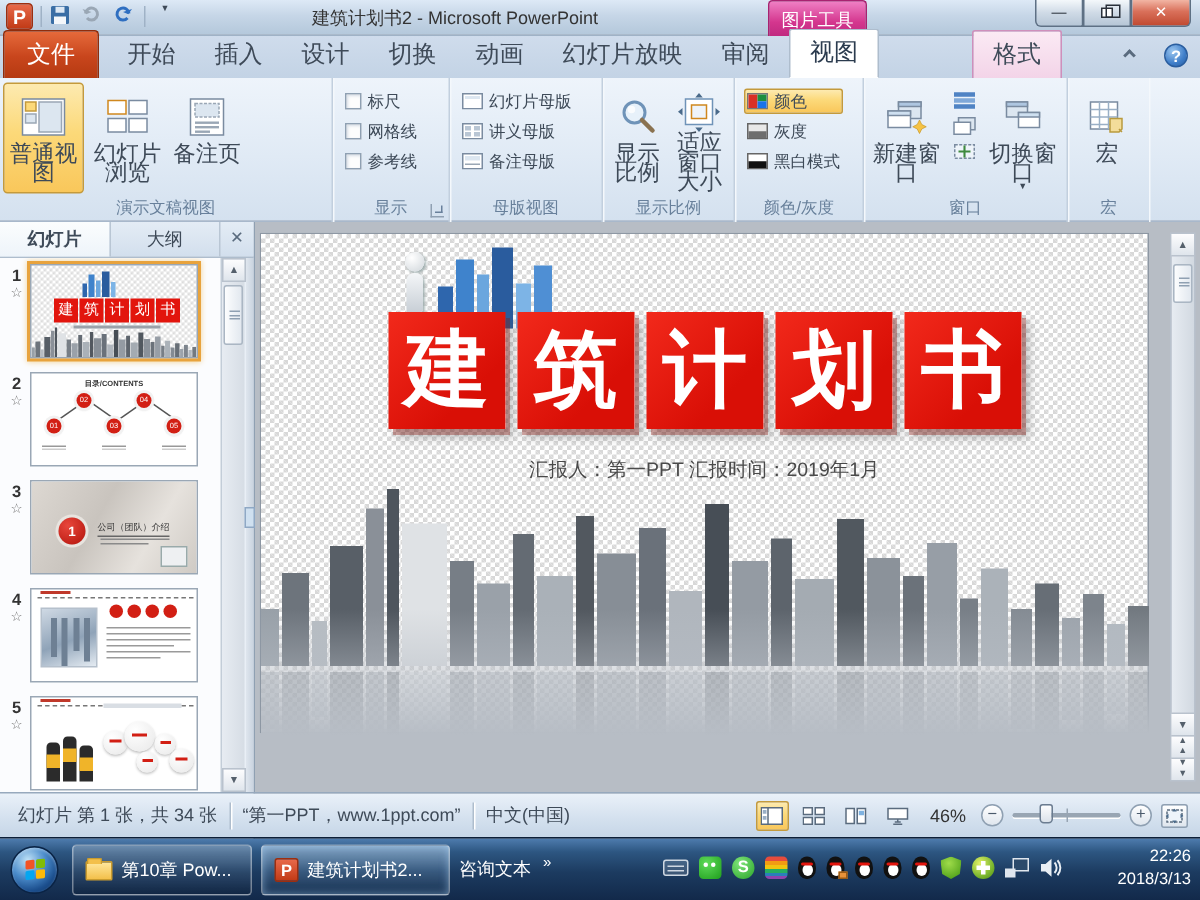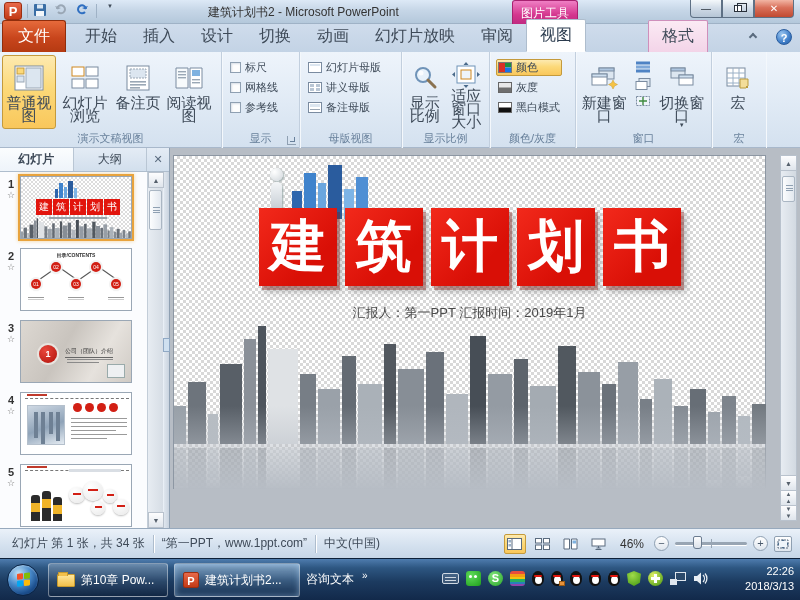--- a/index.html
+++ b/index.html
@@ -365,35 +365,20 @@
           <span class="ric">
             <svg width="26" height="26" viewBox="0 0 26 26">
                 <rect x="2" y="1" width="22" height="24" fill="#fff" stroke="#7a8ba0"></rect>
                 <rect x="5" y="4" width="16" height="9" fill="#dce6f0" stroke="#9aa7b5" stroke-dasharray="2,1"></rect>
                 <rect x="5" y="16" width="16" height="1.6" fill="#9aa7b5"></rect>
                 <rect x="5" y="19" width="16" height="1.6" fill="#9aa7b5"></rect>
                 <rect x="5" y="22" width="10" height="1.6" fill="#9aa7b5"></rect>
               </svg>
           </span>
           <span class="rlbl">备注页</span>
-        </div>
-        <div class="rbtn-lg">
-          <span class="ric">
-            <svg width="30" height="26" viewBox="0 0 30 26">
-                <path d="M2 3 h12 v20 h-12 z" fill="#f7fafc" stroke="#7a8ba0"></path>
-                <path d="M16 3 h12 v20 h-12 z" fill="#fff" stroke="#7a8ba0"></path>
-                <rect x="18" y="5" width="8" height="6" fill="#7fb2e0"></rect>
-                <rect x="4" y="6" width="8" height="1.4" fill="#9aa7b5"></rect>
-                <rect x="4" y="9" width="8" height="1.4" fill="#9aa7b5"></rect>
-                <rect x="4" y="12" width="8" height="1.4" fill="#9aa7b5"></rect>
-                <rect x="18" y="14" width="8" height="1.4" fill="#9aa7b5"></rect>
-                <rect x="18" y="17" width="8" height="1.4" fill="#9aa7b5"></rect>
-              </svg>
-          </span>
-          <span class="rlbl">阅读视图</span>
         </div>
       </div>
       <div class="rg-label">演示文稿视图</div>
     </div>
 
     <div class="rgroup" style="width:78px">
       <div class="rg-content">
         <div class="rcol">
           <div class="rbtn-sm">
               <span class="rchk"></span>

